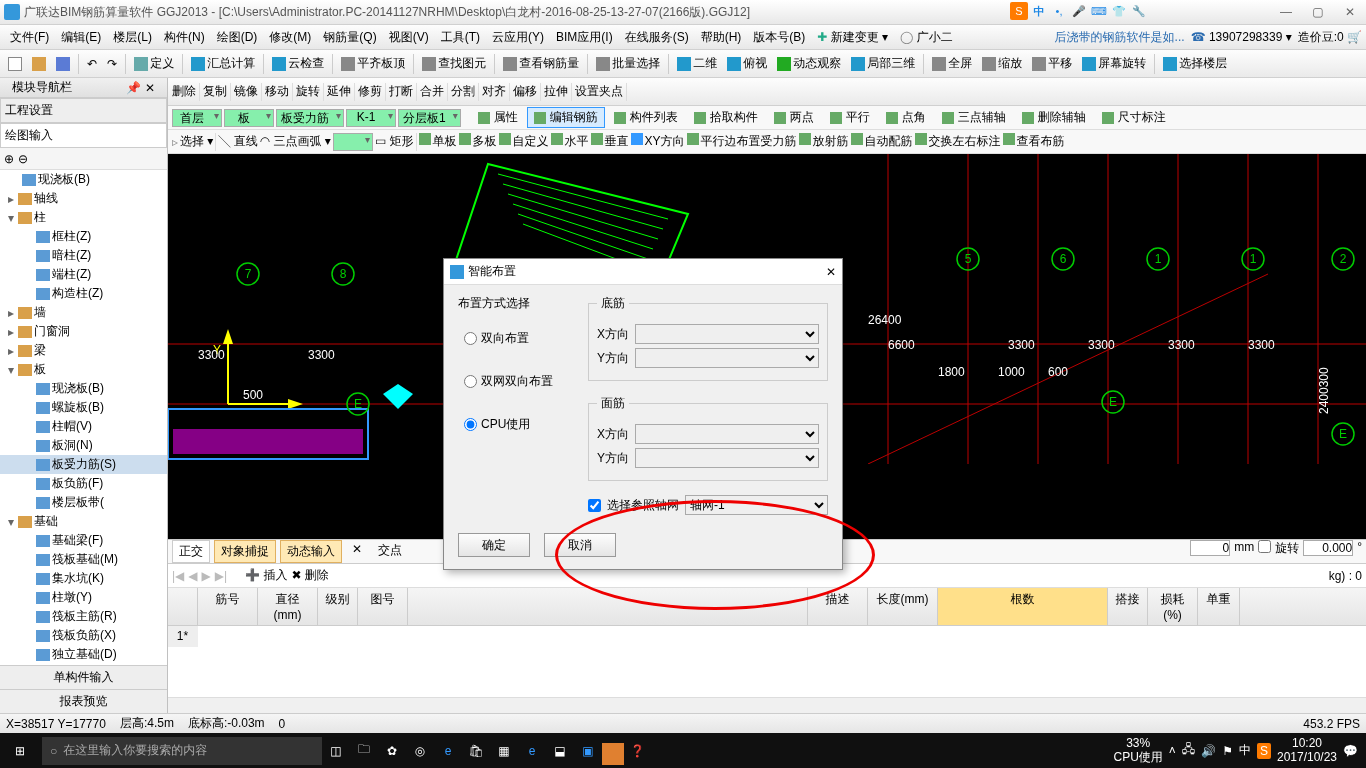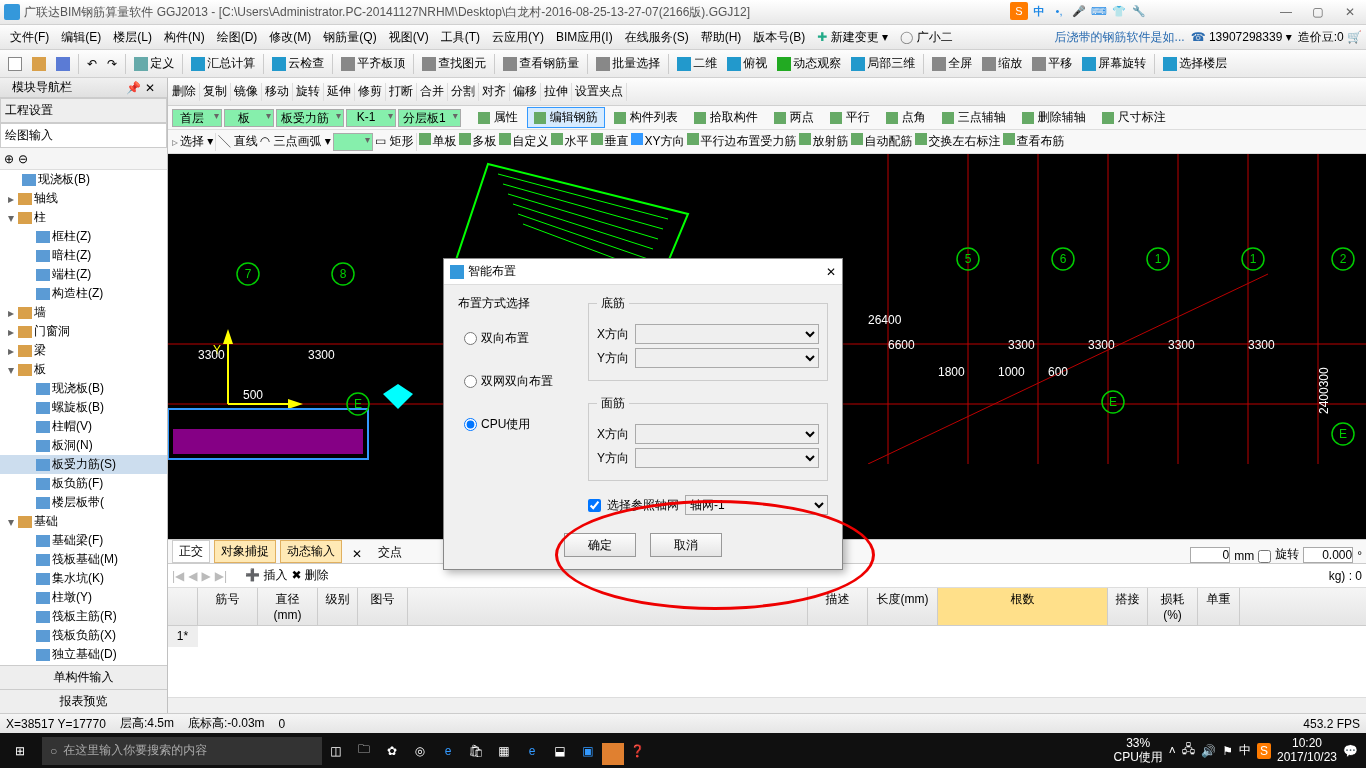--- a/index.html
+++ b/index.html
@@ -34,21 +34,21 @@
 .tree .node .tico.b { background:#5b9bd5; }
 .tree .node.sel { background:#cde; }
 .tree .ind { display:inline-block; }
 .bottombtn { text-align:center; padding:3px; border-top:1px solid #ccc; background:#eee; cursor:pointer; }
 .mainarea { flex:1; display:flex; flex-direction:column; background:#fff; position:relative; }
 .optrow { height:24px; display:flex; align-items:center; padding:0 4px; gap:2px; border-bottom:1px solid #ddd; background:#f8f8f8; }
 .optrow .ob { padding:1px 6px; display:flex; align-items:center; gap:2px; cursor:pointer; border:1px solid transparent; }
 .optrow .ob.active { border:1px solid #3399ff; background:#d6ebff; }
 .selrow { height:24px; display:flex; align-items:center; padding:0 4px; gap:2px; border-bottom:1px solid #ddd; background:#f8f8f8; }
 .canvas { flex:1; background:#000; position:relative; overflow:hidden; }
-.snaprow { height:24px; display:flex; align-items:flex-end; padding:0 4px; gap:4px; border-top:1px solid #ccc; background:#f8f8f8; }
+.snaprow { height:24px; display:flex; align-items:flex-start; padding:0 4px; gap:4px; border-top:1px solid #ccc; background:#f8f8f8; }
 .snaprow .sb { padding:2px 6px; border:1px solid #ccc; background:#fff; cursor:pointer; }
 .snaprow .sb.active { background:#ffe9b5; border-color:#e0b060; }
 .gridarea { height:150px; background:#fff; border-top:1px solid #ccc; display:flex; flex-direction:column; }
 .gridtb { height:24px; display:flex; align-items:center; padding:0 4px; gap:4px; border-bottom:1px solid #ddd; }
 .gridhead { display:flex; background:linear-gradient(#f5f5f5,#e5e5e5); border-bottom:1px solid #ccc; }
 .gridhead .gh { padding:3px 4px; border-right:1px solid #ccc; text-align:center; }
 .gridbody { flex:1; }
 .gridbody .grow { display:flex; }
 .gridbody .gc { padding:3px 4px; border-right:1px solid #eee; border-bottom:1px solid #eee; }
 .statusbar { height:20px; background:linear-gradient(#f5f5f5,#e5e5e5); display:flex; align-items:center; padding:0 6px; border-top:1px solid #ccc; gap:14px; font-size:11px; }
@@ -63,21 +63,21 @@
 .dialog .dbody { padding:10px 14px; display:flex; gap:10px; }
 .dialog .leftcol { width:120px; }
 .dialog .grptitle { margin-bottom:8px; }
 .dialog .radio { display:flex; align-items:center; gap:4px; margin:18px 0 26px 6px; }
 .dialog .radio input { margin:0; }
 .dialog fieldset { border:1px solid #ccc; padding:8px; margin-bottom:14px; }
 .dialog fieldset legend { padding:0 4px; }
 .dialog .frow { display:flex; align-items:center; gap:6px; margin:4px 0; }
 .dialog .frow select,.dialog .frow input[type=text] { flex:1; height:20px; border:1px solid #aaa; }
 .dialog .chkrow { display:flex; align-items:center; gap:6px; margin:4px 0 2px 0; }
-.dialog .dbtns { display:flex; justify-content:center; gap:14px; padding:6px 14px 12px; }
+.dialog .dbtns { display:flex; justify-content:flex-start; gap:14px; padding:6px 14px 12px; }
 .dialog .dbtns button { width:72px; height:24px; border:1px solid #999; background:linear-gradient(#fdfdfd,#e5e5e5); cursor:pointer; }
 .redcircle { position:absolute; left:555px; top:500px; width:320px; height:110px; border:3px solid #e00; border-radius:50%; z-index:101; pointer-events:none; }
 .canvas svg { position:absolute; inset:0; }
 .gh.sel { background:#ffe08a; }
 </style>
 </head>
 <body>
 
 <div class="titlebar">
   <span class="icon-app"></span>

